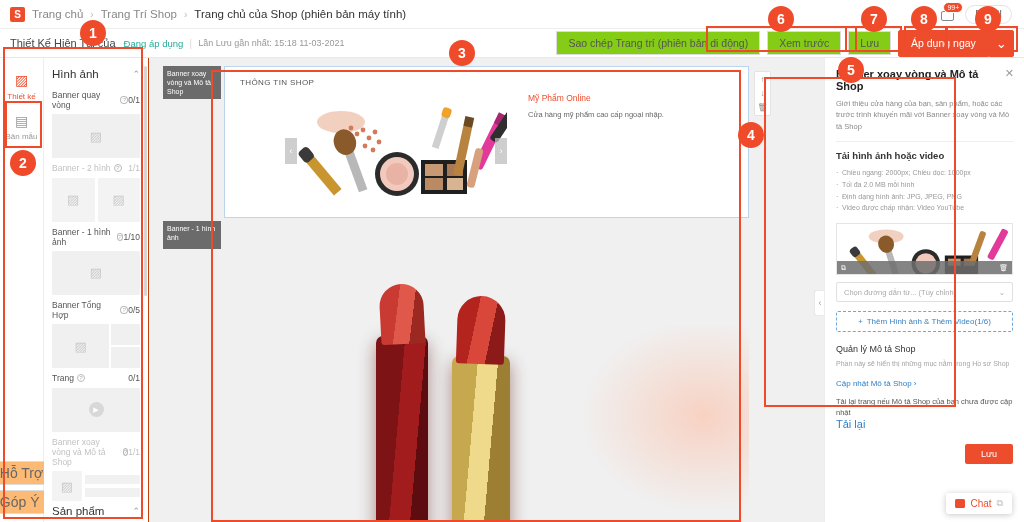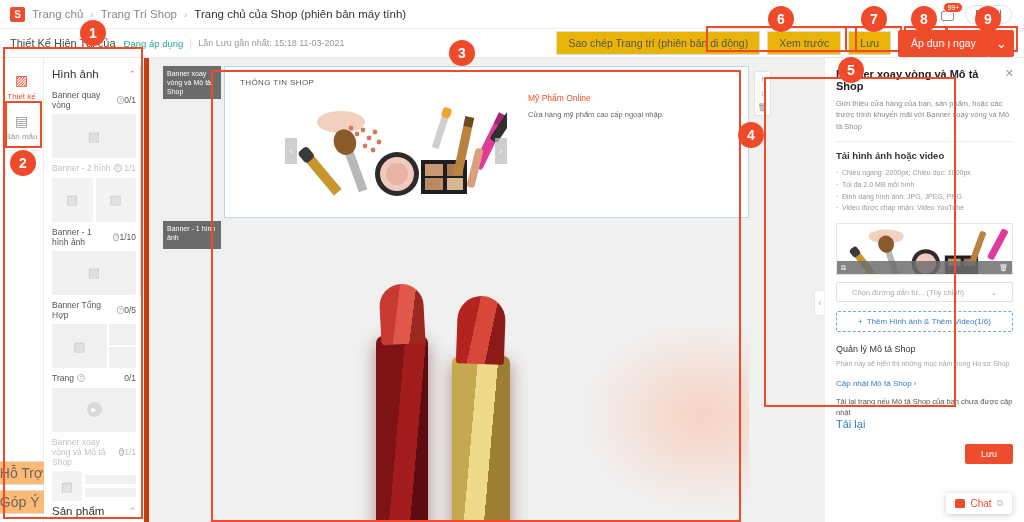--- a/index.html
+++ b/index.html
@@ -48,21 +48,21 @@
   .secondbar {
     height: 29px; background: #fff; border-bottom: 1px solid #e8e8e8;
     display: flex; align-items: center; padding: 0 10px;
   }
   .design-title { font-size: 11px; color: #444; }
   .status-applying { color: #26aa99; font-size: 9.5px; margin-left: 8px; }
   .divider-v { color: #ddd; margin: 0 6px; }
   .saved-time { color: #999; font-size: 9px; }
   .secondbar-right { margin-left: auto; display: flex; align-items: center; gap: 7px; }
   .btn {
-    border: 1px solid #dcdcdc; background: #eab308; color: #555;
+    border: 1px solid #dcdcdc; background: #84cc16; color: #555;
     font-size: 10.5px; padding: 5px 11px; border-radius: 0;
     font-family: "Liberation Sans", sans-serif; cursor: pointer; white-space: nowrap;
   }
   .btn-primary {
     background: #ee4d2d; border-color: #ee4d2d; color: #fff;
     padding: 5px 12px; border-radius: 2px 0 0 2px;
   }
   .btn-caret {
     background: #ee4d2d; border: 1px solid #ee4d2d; border-left: 1px solid #f5leb; color: #fff;
     padding: 5px 6px; border-radius: 0 2px 2px 0; cursor: pointer;
@@ -85,21 +85,21 @@
   .rail-item.active { color: #ee4d2d; }
   .rail-ico { font-size: 14px; display: block; margin-bottom: 2px; }
   .rail-bottom { margin-top: auto; padding-bottom: 8px; display: flex; flex-direction: column; gap: 5px; }
   .rail-btn {
     border: 1px solid #ddd; border-radius: 2px; background: #fdba74;
     font-size: 14px; color: #666; padding: 3px 4px; white-space: nowrap; cursor: pointer;
   }
 
   
   .complist {
-    width: 105px; background: #fff; border-right: 5px solid #c2410c;
+    width: 105px; background: #fff; border-right: 1px solid #c2410c;
     overflow: hidden; position: relative; padding: 6px 8px 0;
   }
   .sec-head {
     display: flex; align-items: center; justify-content: space-between;
     font-size: 11.5px; color: #333; padding: 4px 0 5px;
   }
   .chev { color: #999; font-size: 9px; }
   .comp-row {
     display: flex; align-items: center; justify-content: space-between;
     font-size: 8.5px; color: #555; margin-top: 5px;
@@ -252,21 +252,21 @@
   }
   .rp-thumb .bar {
     position: absolute; left: 0; right: 0; bottom: 0; height: 13px;
     background: rgba(110,110,110,.85); display: flex; align-items: center;
     justify-content: space-between; padding: 0 4px;
   }
   .rp-thumb .bar span { color: #fff; font-size: 7px; }
   .rp-select {
     margin-top: 7px; border: 1px solid #e0e0e0; border-radius: 2px;
     height: 20px; display: flex; align-items: center; justify-content: space-between;
-    padding: 0 15px; font-size: 7.5px; color: #aaa; cursor: pointer;
+    padding: 0 7px; font-size: 7.5px; color: #aaa; cursor: pointer;
   }
   .rp-add {
     margin-top: 9px; border: 1px dashed #6aa9e0; border-radius: 2px;
     height: 21px; display: flex; align-items: center; justify-content: center;
     color: #3b82c4; font-size: 8px; gap: 4px; cursor: pointer;
   }
   .rp-block-title { font-size: 9px; color: #333; margin-top: 12px; }
   .rp-note { font-size: 7px; color: #a5a5a5; margin-top: 5px; line-height: 1.5; }
   .rp-link { color: #2f80c9; font-size: 8px; margin-top: 9px; display: inline-block; cursor: pointer; }
   .rp-reload-txt { font-size: 7.5px; color: #555; margin-top: 8px; line-height: 1.5; }

